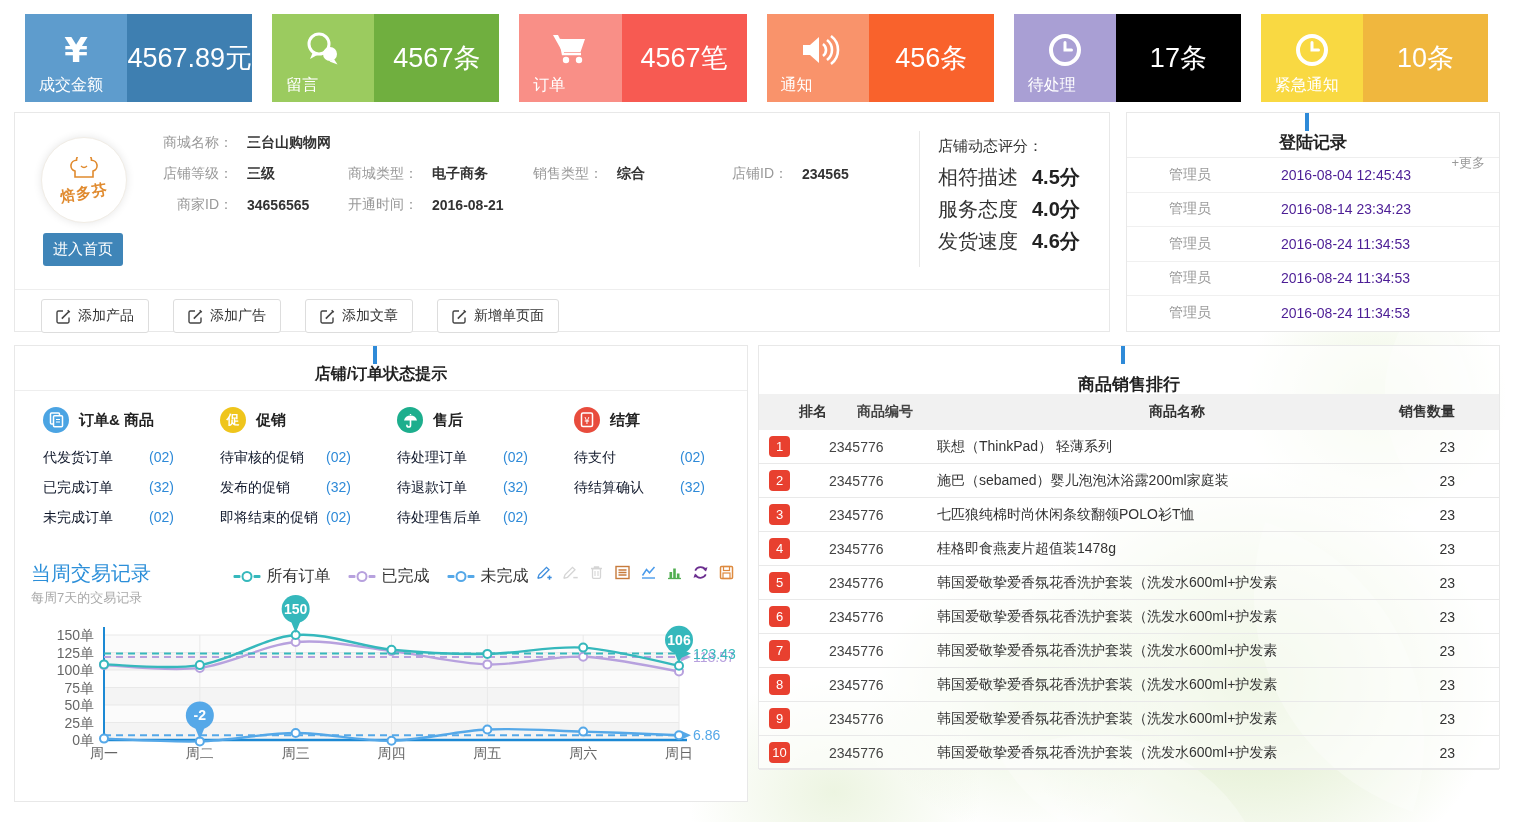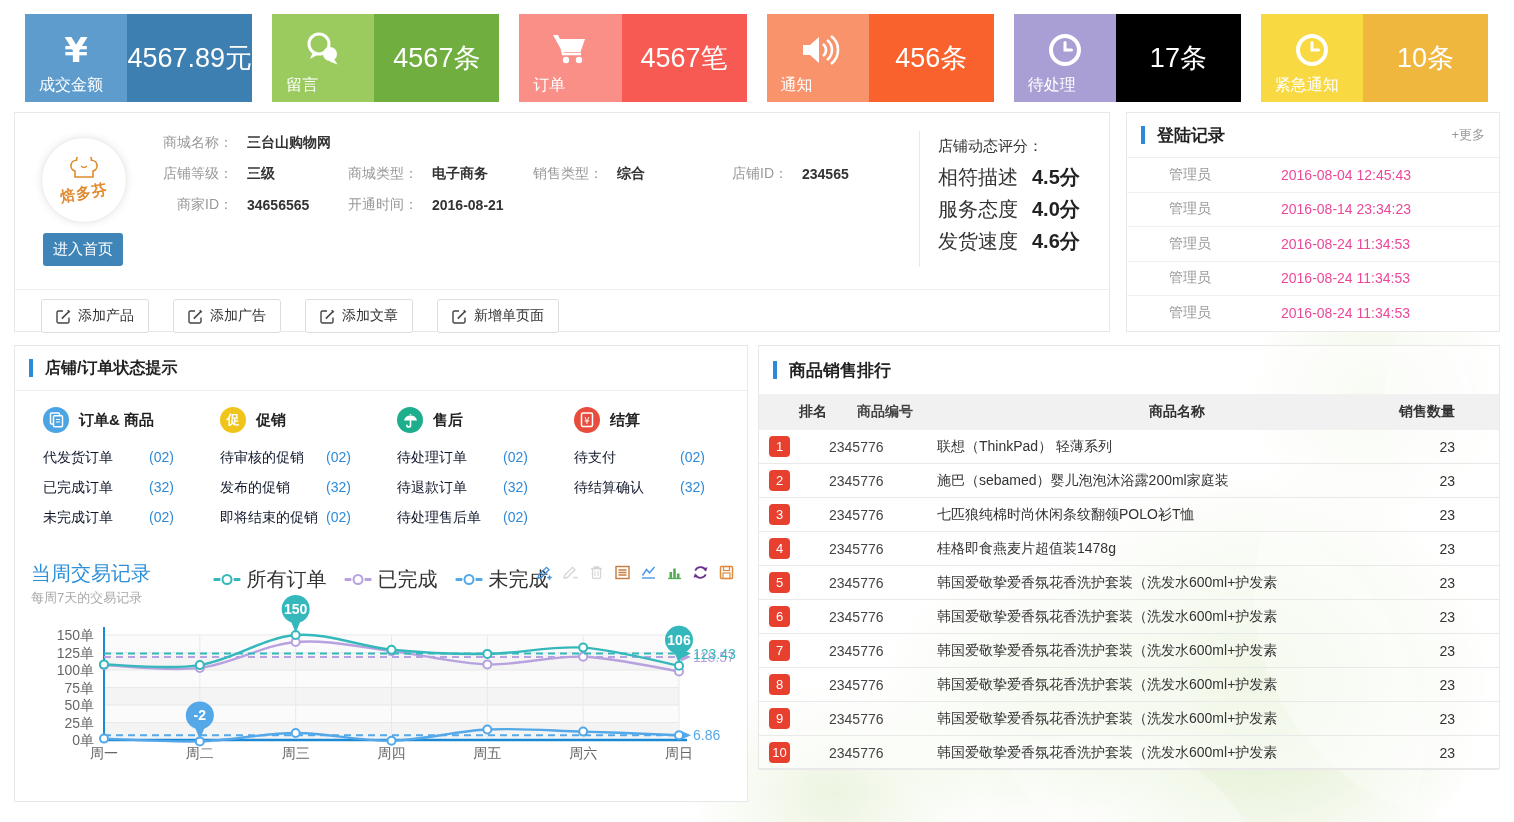--- a/index.html
+++ b/index.html
@@ -17,21 +17,21 @@
   .wl3{right:10px;top:330px;width:150px;height:150px;transform:rotate(40deg);}
   
   .cards-row{position:absolute;left:25px;top:14px;width:1463px;display:flex;gap:20px;z-index:2;}
   .card{flex:1;height:88px;display:flex;cursor:pointer;}
   .card-left{width:45%;position:relative;display:flex;align-items:center;justify-content:center;}
   .card-icon{margin-bottom:16px;display:flex;}
   .card-label{position:absolute;left:14px;bottom:6px;color:#fff;font-size:16px;white-space:nowrap;}
   .card-right{flex:1;display:flex;align-items:center;justify-content:center;color:#fff;font-size:27px;white-space:nowrap;}
   
   .panel{position:absolute;background:#fff;border:1px solid #e8e8e8;box-sizing:border-box;z-index:1;}
-  .panel-head{display:flex;align-items:center;height:44px;border-bottom:1px solid #eee;padding:0 14px;}
+  .panel-head{display:flex;align-items:center;height:44px;border-bottom:1px solid #eee;padding:0 14px;flex-direction:column;}
   .head-bar{width:4px;height:18px;background:#2E8AD8;margin-right:12px;flex:none;}
   .head-title{font-size:17px;font-weight:bold;color:#222;}
   .head-more{margin-left:auto;color:#999;font-size:13px;cursor:pointer;}
   
   .info-panel{left:14px;top:112px;width:1096px;height:220px;}
   .logo{position:absolute;left:26px;top:24px;width:84px;height:84px;border-radius:50%;border:1px solid #f1ede6;
         box-shadow:0 0 8px rgba(0,0,0,.10);display:flex;flex-direction:column;align-items:center;justify-content:center;background:#fff;}
   .logo-name{color:#E08A2E;font-size:15px;font-weight:bold;transform:rotate(-10deg);letter-spacing:1px;}
   .f-rows{position:absolute;left:146px;top:14px;}
   .f-row{display:flex;height:31px;align-items:center;}
@@ -47,48 +47,48 @@
   .r-value{margin-left:14px;font-weight:bold;color:#222;}
   .quick-sep{position:absolute;left:0;right:0;top:176px;border-top:1px solid #eee;}
   .quick-row{position:absolute;left:26px;top:186px;display:flex;gap:24px;}
   .qbtn{display:flex;align-items:center;gap:7px;background:#fff;border:1px solid #ddd;border-radius:3px;
         padding:7px 14px;font-size:14px;color:#333;cursor:pointer;font-family:inherit;}
   
   .login-panel{left:1126px;top:112px;width:374px;height:220px;}
   .login-row{display:flex;height:34.5px;align-items:center;border-bottom:1px solid #f0f0f0;box-sizing:border-box;}
   .login-row:last-child{border-bottom:none;}
   .login-user{margin-left:42px;color:#999;width:112px;flex:none;}
-  .login-time{color:#ec4899;}
+  .login-time{color:#4c1d95;}
   
   .left-panel{left:14px;top:345px;width:734px;height:457px;}
   .left-panel .head-title{font-size:16px;}
   .status-grid{position:absolute;left:0;top:44px;right:8px;display:flex;padding:0 8px;}
   .sgroup{flex:1;padding:17px 0 0 20px;box-sizing:border-box;}
   .sg-head{display:flex;align-items:center;}
   .gi{width:26px;height:26px;border-radius:50%;display:flex;align-items:center;justify-content:center;flex:none;}
   .gi-txt{color:#fff;font-size:13px;font-weight:bold;}
   .sg-title{margin-left:10px;font-size:15px;font-weight:bold;color:#222;}
   .sg-items{margin-top:15px;}
   .s-item{display:flex;margin-bottom:11px;cursor:pointer;align-items:flex-start;}
   .s-label{width:98px;color:#0f172a;line-height:19px;}
   .s-count{color:#2E8AD8;margin-left:8px;line-height:19px;}
   .chart-area{position:absolute;left:0;top:210px;right:0;bottom:0;}
   .chart-title{position:absolute;left:16px;top:4px;font-size:20px;color:#2C8FD9;}
   .chart-sub{position:absolute;left:16px;top:33px;font-size:13px;color:#aaa;}
   .chart-legend{position:absolute;left:50%;transform:translateX(-50%);top:10px;display:flex;gap:18px;align-items:center;white-space:nowrap;}
-  .lg-item{display:flex;align-items:center;gap:6px;font-size:20px;color:#333;cursor:pointer;}
+  .lg-item{display:flex;align-items:center;gap:6px;font-size:16px;color:#333;cursor:pointer;}
   .lg-glyph{display:flex;align-items:center;}
   .lg-dash{width:7px;height:3px;border-radius:1px;}
   .lg-dot{width:7px;height:7px;border-radius:50%;border:2px solid;background:#fff;margin:0 1px;box-sizing:content-box;}
   .chart-toolbar{position:absolute;right:12px;top:8px;display:flex;gap:9px;}
   .tb-icon{width:17px;height:17px;cursor:pointer;display:flex;}
   #chart-svg{position:absolute;left:4px;top:48px;overflow:visible;}
   
   .rank-panel{left:758px;top:345px;width:742px;height:424px;background:rgba(255,255,255,.60);}
-  .rank-panel .panel-head{height:48px;border-bottom:none;}
+  .rank-panel .panel-head{height:48px;border-bottom:none;gap:9px;}
   .rtable-head{display:flex;height:36px;align-items:center;background:rgba(240,240,240,.93);font-weight:bold;color:#333;padding-left:28px;}
   .c-rank{width:70px;padding-left:12px;box-sizing:border-box;flex:none;}
   .c-sku{width:108px;flex:none;color:#444;}
   .c-name{flex:1;white-space:nowrap;overflow:hidden;}
   .rtable-head .c-name{text-align:center;}
   .c-qty{width:110px;text-align:right;padding-right:44px;box-sizing:border-box;flex:none;}
   .rrow{display:flex;height:34px;align-items:center;border-bottom:1px solid #e9e9e9;box-sizing:border-box;color:#333;cursor:pointer;}
   .rank-badge{width:21px;height:21px;border-radius:4px;background:#E8402F;color:#fff;display:flex;
               align-items:center;justify-content:center;font-size:13px;}
   .rrow .c-rank{display:flex;padding-left:10px;}

